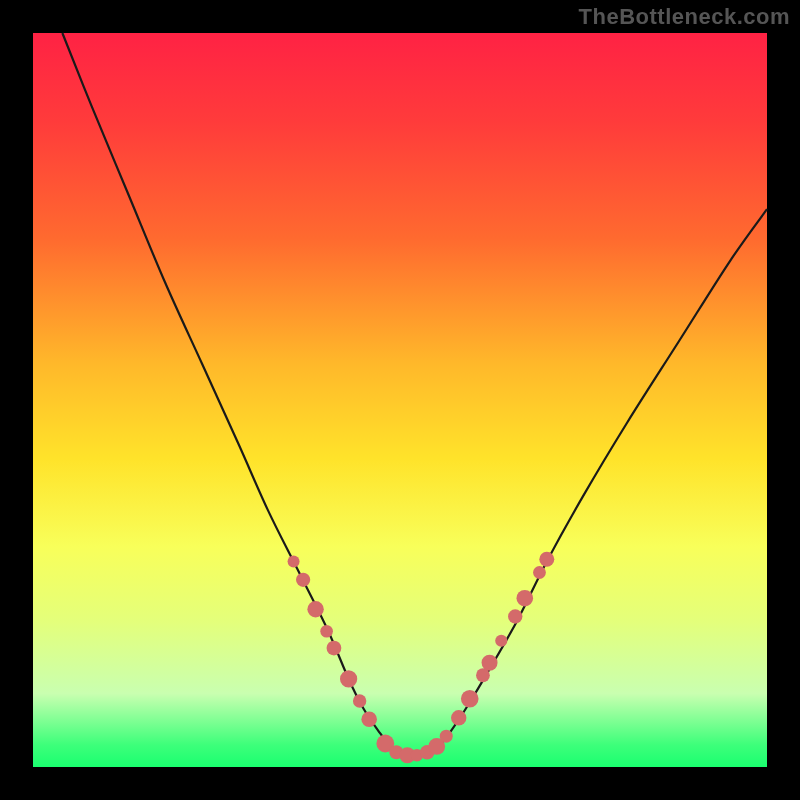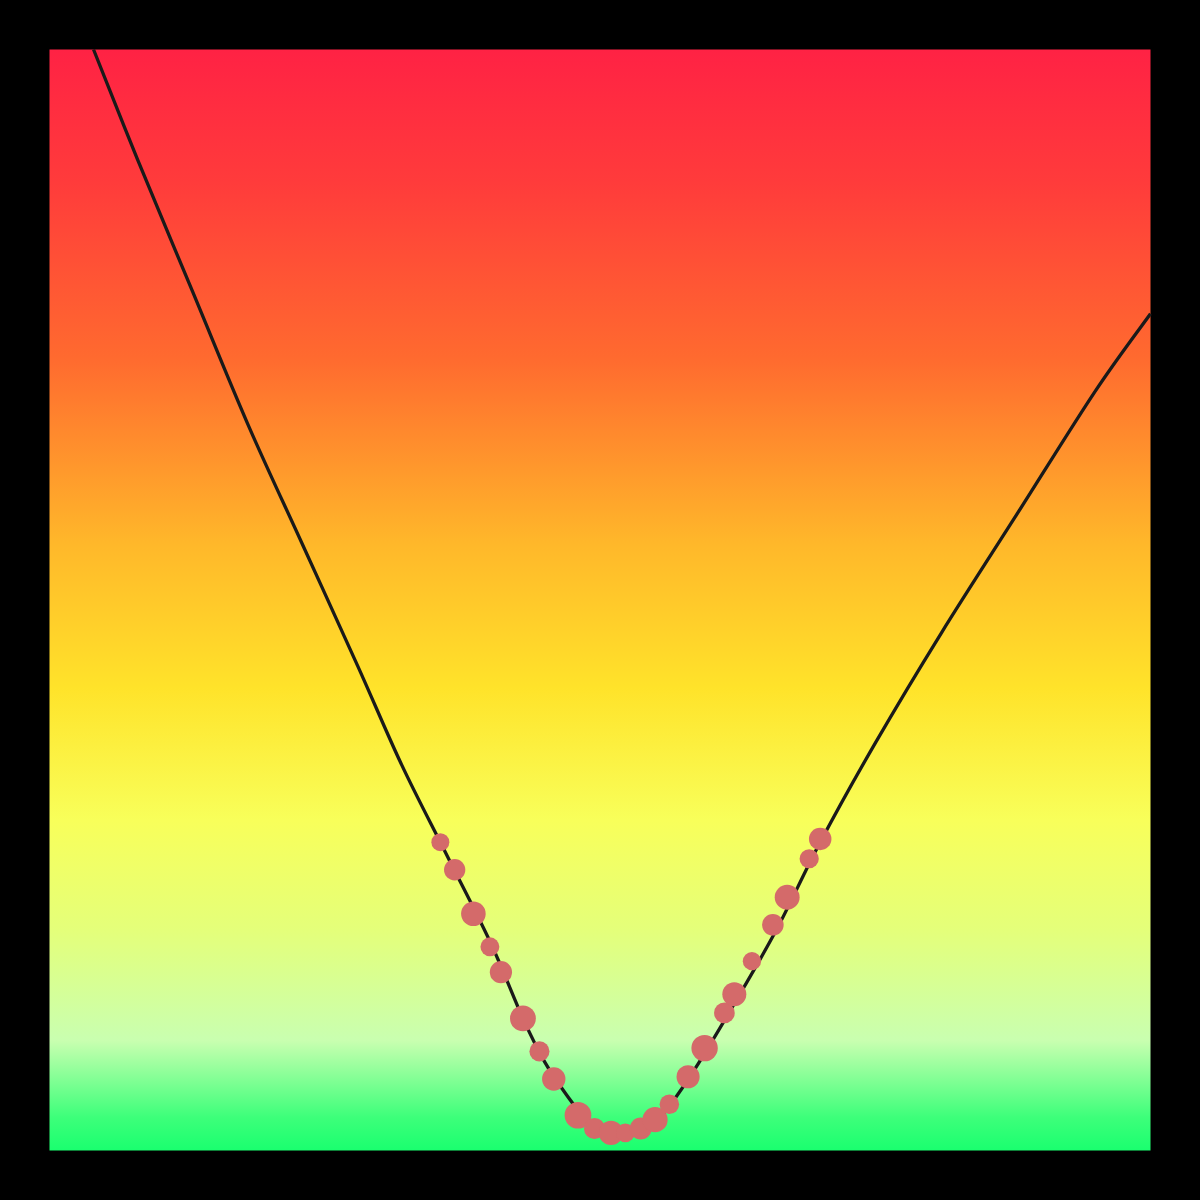--- a/index.html
+++ b/index.html
@@ -54,20 +54,21 @@
   }
   .marker {
     fill: #d46a6a;
     stroke: none;
   }
 </style>
 </head>
 <body>
 
 <div class="frame">
+  <div class="watermark">TheBottleneck.com</div>
   <div class="plot">
     <svg class="curve" viewBox="0 0 734 734">
       <path id="curvePath" class="curve-path" d="M 29.36 0 C 34.25333333333333 12.233333333333329, 47.71 46.486666666666636, 58.72 73.39999999999998 C 69.73 100.31333333333332, 83.18666666666667 132.12, 95.42 161.48000000000002 C 107.65333333333334 190.84000000000003, 119.88666666666667 221.42333333333335, 132.12 249.56 C 144.35333333333332 277.69666666666666, 156.58666666666664 303.3866666666666, 168.82 330.29999999999995 C 181.05333333333334 357.2133333333333, 194.51000000000002 386.5733333333333, 205.52 411.04 C 216.53 435.5066666666667, 225.09333333333333 456.3033333333334, 234.88 477.1 C 244.66666666666666 497.89666666666665, 254.45333333333335 516.2466666666667, 264.24 535.8199999999999 C 274.0266666666667 555.3933333333332, 285.0366666666667 576.1899999999999, 293.6 594.54 C 302.16333333333336 612.89, 309.50333333333333 632.4633333333333, 315.62 645.92 C 321.7366666666667 659.3766666666667, 325.4066666666667 666.7166666666667, 330.3 675.28 C 335.1933333333333 683.8433333333332, 340.08666666666664 690.5716666666666, 344.97999999999996 697.3 C 349.8733333333333 704.0283333333333, 354.76666666666665 711.3683333333333, 359.65999999999997 715.65 C 364.5533333333333 719.9316666666666, 369.4466666666667 721.7666666666667, 374.34000000000003 722.99 C 379.23333333333335 724.2133333333334, 384.1266666666667 724.2133333333334, 389.02000000000004 722.99 C 393.91333333333336 721.7666666666667, 398.80666666666673 719.9316666666666, 403.70000000000005 715.65 C 408.59333333333336 711.3683333333333, 413.4866666666666 704.0283333333333, 418.37999999999994 697.3 C 423.27333333333326 690.5716666666666, 426.9433333333333 685.0666666666666, 433.06 675.28 C 439.1766666666667 665.4933333333333, 446.51666666666665 653.26, 455.08 638.58 C 463.6433333333333 623.9000000000001, 474.6533333333333 605.5500000000001, 484.44 587.2 C 494.2266666666667 568.85, 502.78999999999996 549.2766666666666, 513.8 528.48 C 524.81 507.68333333333334, 537.0433333333333 485.66333333333336, 550.5 462.42 C 563.9566666666667 439.1766666666667, 578.6366666666668 414.71000000000004, 594.5400000000001 389.02000000000004 C 610.4433333333334 363.33000000000004, 628.7933333333333 335.1933333333334, 645.92 308.28000000000003 C 663.0466666666666 281.3666666666667, 682.6199999999999 249.56000000000003, 697.3 227.54000000000002 C 711.98 205.52, 727.8833333333333 184.7233333333333, 734 176.15999999999997"></path>
       <g id="markerGroup">
           <circle cx="260.57" cy="528.48" r="6.0" class="marker"></circle>
           <circle cx="270.112" cy="546.8299999999999" r="7.1" class="marker"></circle>
           <circle cx="282.59000000000003" cy="576.19" r="8.2" class="marker"></circle>
           <circle cx="293.6" cy="598.21" r="6.3" class="marker"></circle>
           <circle cx="300.94" cy="615.092" r="7.4" class="marker"></circle>
           <circle cx="315.62" cy="645.92" r="8.6" class="marker"></circle>

